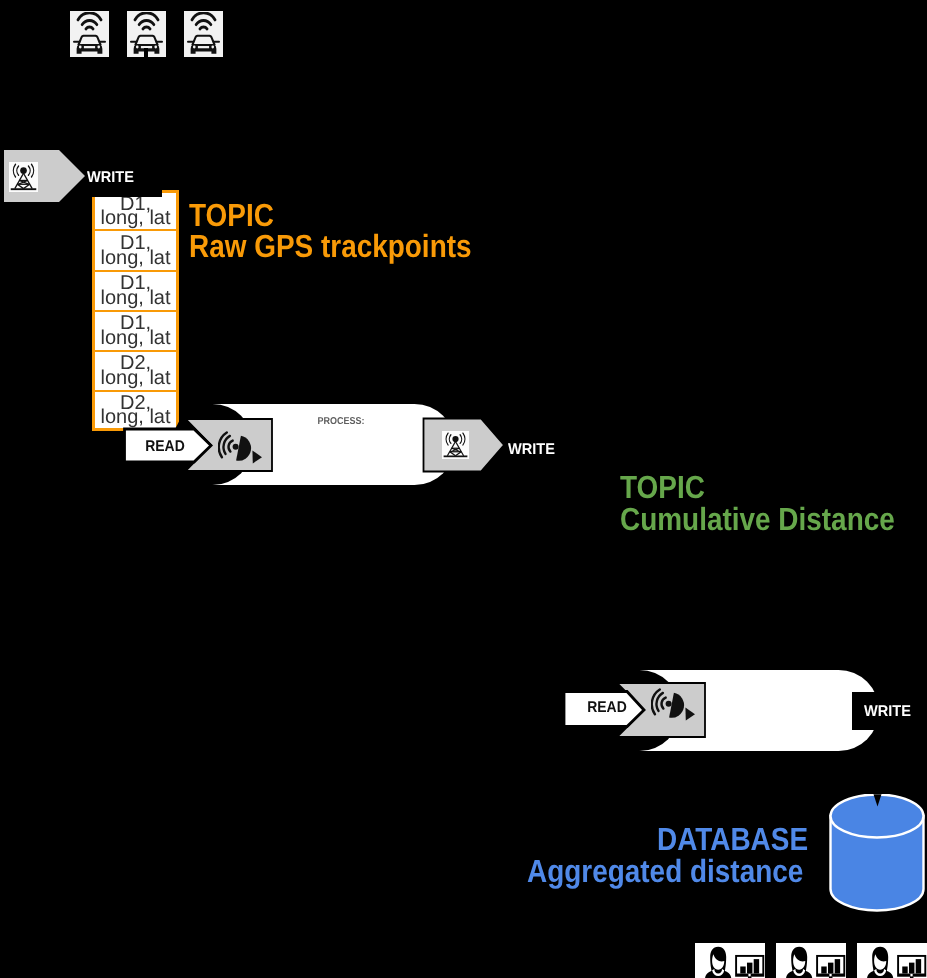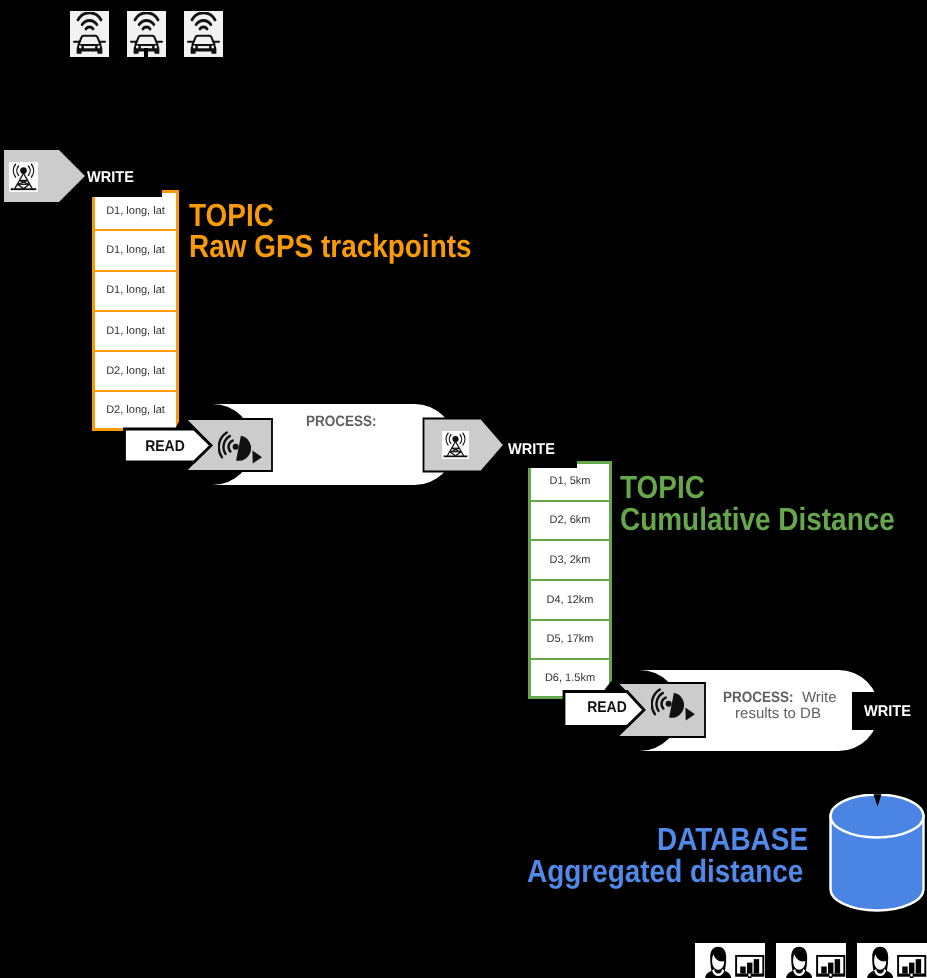--- a/index.html
+++ b/index.html
@@ -11,34 +11,34 @@
          will-change:transform;margin-top:11px;}
   .abs{position:absolute;}
   .car-row{position:absolute;left:70px;top:0px;display:flex;gap:18px;}
   .car-tile{width:39px;height:46px;background:#F2F2F2;position:relative;overflow:hidden;}
   .car-tile svg{position:absolute;left:3px;top:1px;}
   .tower-tile{background:#FCFCFC;}
   .write-label{color:#fff;font-size:15.5px;font-weight:bold;white-space:nowrap;
                transform:scaleX(0.94);transform-origin:left top;}
   .topic-stack .msg{box-sizing:border-box;height:40.2px;background:#fff;
       display:flex;align-items:center;justify-content:center;text-align:center;
-      font-size:11px;color:#333;line-height:14.8px;padding:0 4px;}
+      font-size:20px;color:#333;line-height:14.8px;padding:0 4px;}
   .topic-stack.green .msg{white-space:nowrap;height:39.7px;}
   .topic-stack.orange .msg{border:3.2px solid #F99A07;border-bottom-width:1.9px;border-top-width:1.9px;}
   .topic-stack.orange .msg:first-child{border-top-width:3.2px;}
   .topic-stack.orange .msg:last-child{border-bottom-width:3.2px;}
   .topic-stack.green .msg{border:3.2px solid #66A74B;border-bottom-width:1.9px;border-top-width:1.9px;}
   .topic-stack.green .msg:first-child{border-top-width:3.2px;}
   .topic-stack.green .msg:last-child{border-bottom-width:3.2px;}
   .occl{background:#000;}
   .topic-kicker,.topic-title{font-size:32px;font-weight:bold;white-space:nowrap;
       transform:scaleX(0.873);transform-origin:left top;line-height:32px;}
   .read-label{font-size:15.5px;font-weight:bold;color:#111;white-space:nowrap;
               transform:scaleX(0.9);transform-origin:center top;}
-  .proc-text{font-size:15px;color:#5F5F5F;line-height:16.3px;}
+  .proc-text{font-size:10px;color:#5F5F5F;line-height:16.3px;}
   .proc-strong{font-weight:bold;display:inline-block;transform:scaleX(0.9);
                transform-origin:center;}
   .pill{border-radius:0 999px 999px 0;background:#fff;}
   .pill-cap{border-radius:50%;background:#000;}
   .analyst-row{position:absolute;left:695px;top:932px;display:flex;gap:11px;}
   .analyst-tile{width:70px;height:46px;background:#fff;position:relative;overflow:hidden;}
   .analyst-tile svg{position:absolute;left:9px;top:3px;}
 </style>
 </head>
 <body>
@@ -121,62 +121,39 @@
   <div class="abs proc-text" style="left:271px;top:403px;width:140px;text-align:center;">
     <div class="proc-strong">PROCESS:</div>
   </div>
   <div class="abs tower-tile" style="left:442px;top:420px;width:27px;height:28px;">
     <svg viewBox="0 0 100 94" width="27" height="28">
         <use href="#tower-glyph"></use>
       </svg>
   </div>
   <div class="abs write-label" style="left:508px;top:430px;">WRITE</div>
 
-  <div class="abs topic-stack green" style="left:528px;top:450px;width:84px;">
-    <div class="msg">
-        <span>D1, 5km</span>
-      </div>
-    <div class="msg">
-        <span>D2, 6km</span>
-      </div>
-    <div class="msg">
-        <span>D3, 2km</span>
-      </div>
-    <div class="msg">
-        <span>D4, 12km</span>
-      </div>
-    <div class="msg">
-        <span>D5, 17km</span>
-      </div>
-    <div class="msg">
-        <span>D6, 1.5km</span>
-      </div>
-  </div>
   <div class="abs occl" style="left:526px;top:447px;width:51px;height:10px;"></div>
 
   <div class="abs topic-kicker" style="left:620px;top:460px;color:#66A74B;">TOPIC</div>
   <div class="abs topic-title" style="left:620px;top:492px;color:#66A74B;">Cumulative Distance</div>
 
   <div class="abs" style="left:548px;top:655px;width:380px;height:90px;">
     <div class="abs pill" style="left:91px;top:4px;width:240px;height:81px;"></div>
     <div class="abs pill-cap" style="left:50.5px;top:4px;width:81px;height:81px;"></div>
     <svg width="380" height="95" viewBox="0 0 380 95" style="position:absolute;left:0;top:0;">
       <polygon points="69,17 157,17 157,71 69,71 96,44" fill="#CCCCCC" stroke="#000" stroke-width="1.8"></polygon>
       <polygon points="16,25.5 79,25.5 96,44 79,60.5 16,60.5" fill="#fff" stroke="#000" stroke-width="2.8"></polygon>
       <rect x="304" y="26" width="80" height="38" fill="#000"></rect>
     </svg>
   </div>
   <div class="abs read-label" style="left:573px;top:687.5px;width:68px;text-align:center;">READ</div>
   <div class="abs" style="left:651px;top:677px;">
     <svg width="44" height="33" viewBox="0 0 44 33">
         <use href="#dish-glyph"></use>
       </svg>
-  </div>
-  <div class="abs proc-text" style="left:718px;top:679px;width:120px;text-align:center;">
-    <div><span class="proc-strong">PROCESS:</span> <span>Write results to DB</span></div>
   </div>
   <div class="abs write-label" style="left:864px;top:692px;">WRITE</div>
 
   <div class="abs topic-kicker" style="left:657px;top:812px;color:#5089E8;">DATABASE</div>
   <div class="abs topic-title" style="left:527px;top:844px;color:#5089E8;">Aggregated distance</div>
   <div class="abs" style="left:828px;top:783px;">
     <svg width="98" height="120" viewBox="0 0 98 120">
       <path d="M2.5 22 L2.5 95 A46.5 21.5 0 0 0 95.5 95 L95.5 22 Z" fill="#4A85E4" stroke="#fff" stroke-width="2.4"></path>
       <ellipse cx="49" cy="22" rx="46.5" ry="21.5" fill="#4A85E4" stroke="#fff" stroke-width="2.4"></ellipse>
       <path d="M45.5 0.2 L53.5 0.2 L49.5 12.5 Z" fill="#000"></path>

